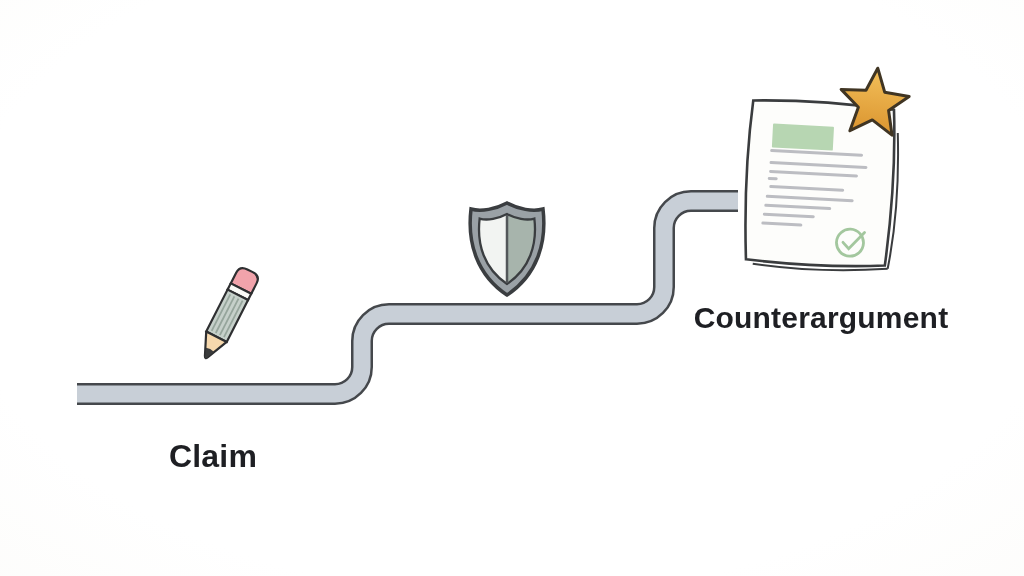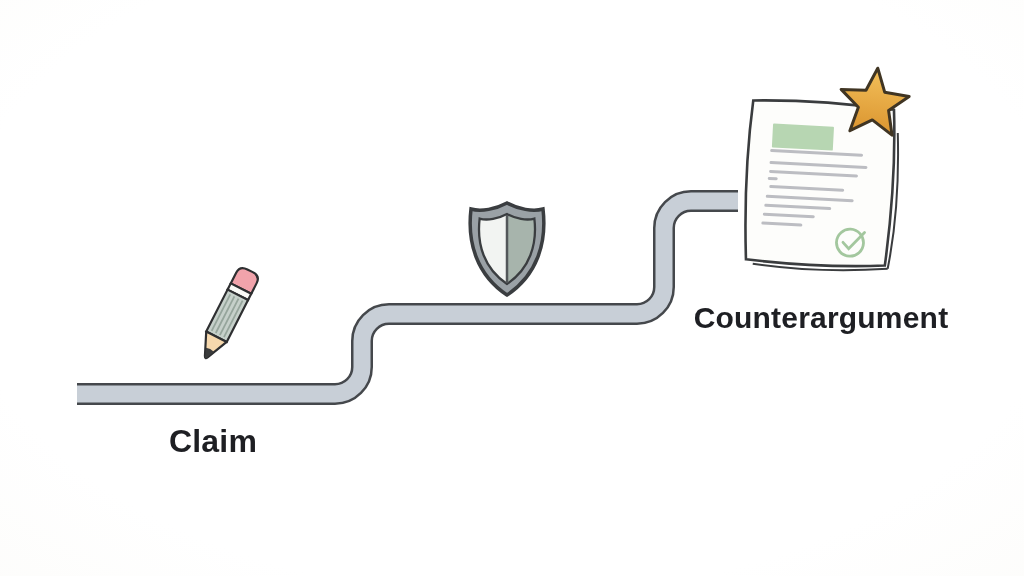--- a/index.html
+++ b/index.html
@@ -41,21 +41,21 @@
   .step-label{
     position:absolute;
     transform:translateX(-50%);
     font-weight:700;
     font-size:30px;
     line-height:1.1;
     color:var(--label,#1e1f23);
     white-space:nowrap;
     letter-spacing:0.2px;
   }
-  .label-claim{left:213px;top:424px;font-size:32px;}
+  .label-claim{left:213px;top:439px;font-size:32px;}
   .label-evidence{left:511px;top:348px;}
   .label-counterargument{left:821px;top:301px;}
 </style>
 </head>
 <body>
 
 <div class="canvas">
 
   <svg class="scene" viewBox="0 0 1024 576" aria-hidden="true">
     <defs>

